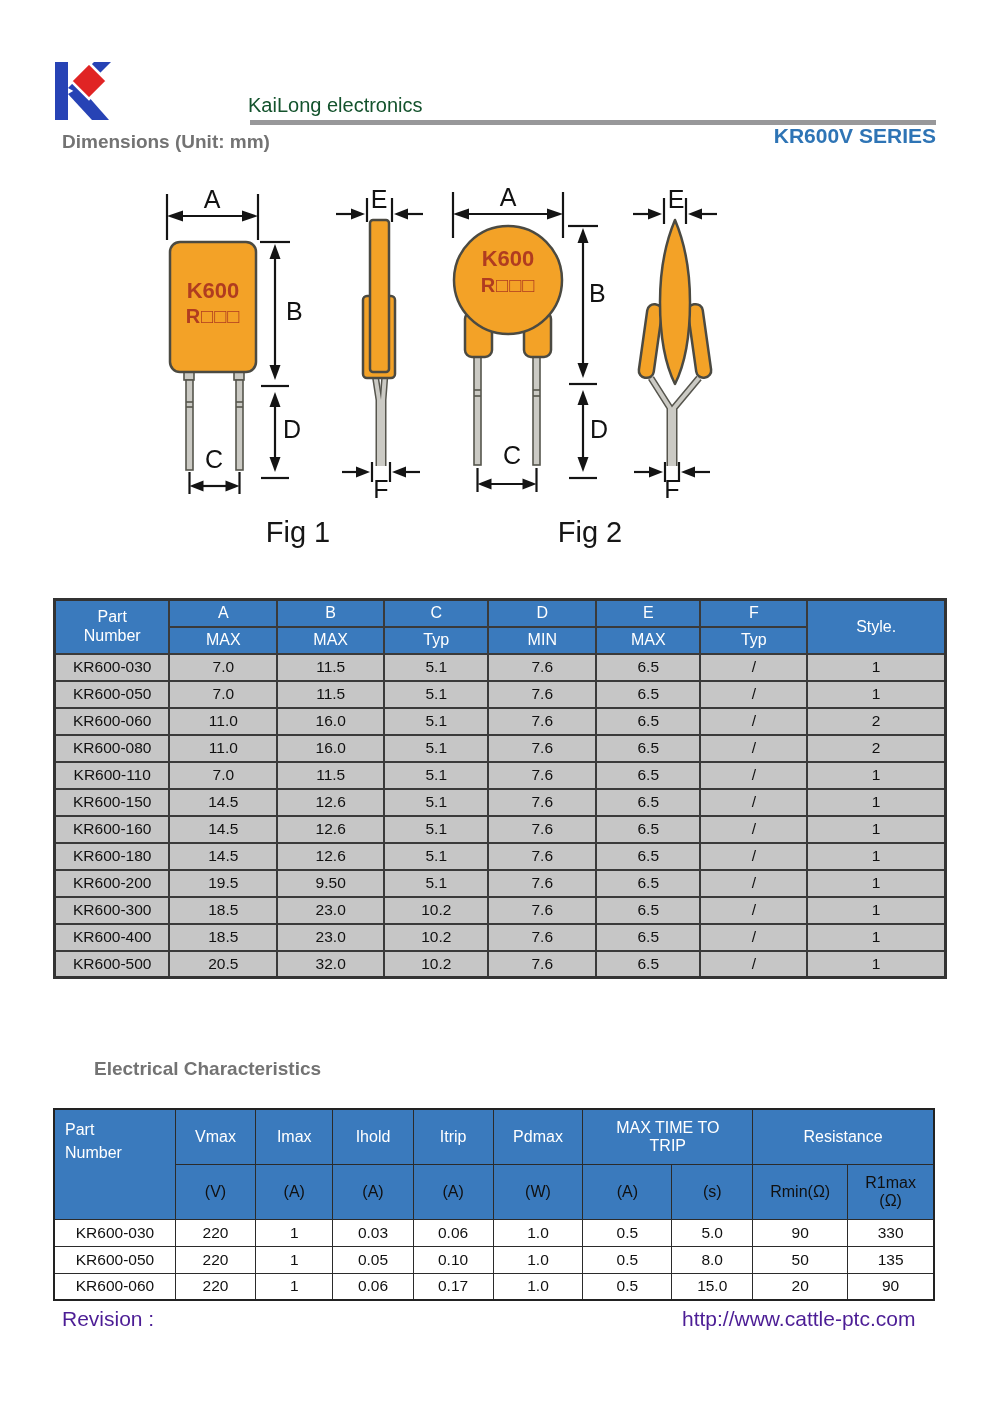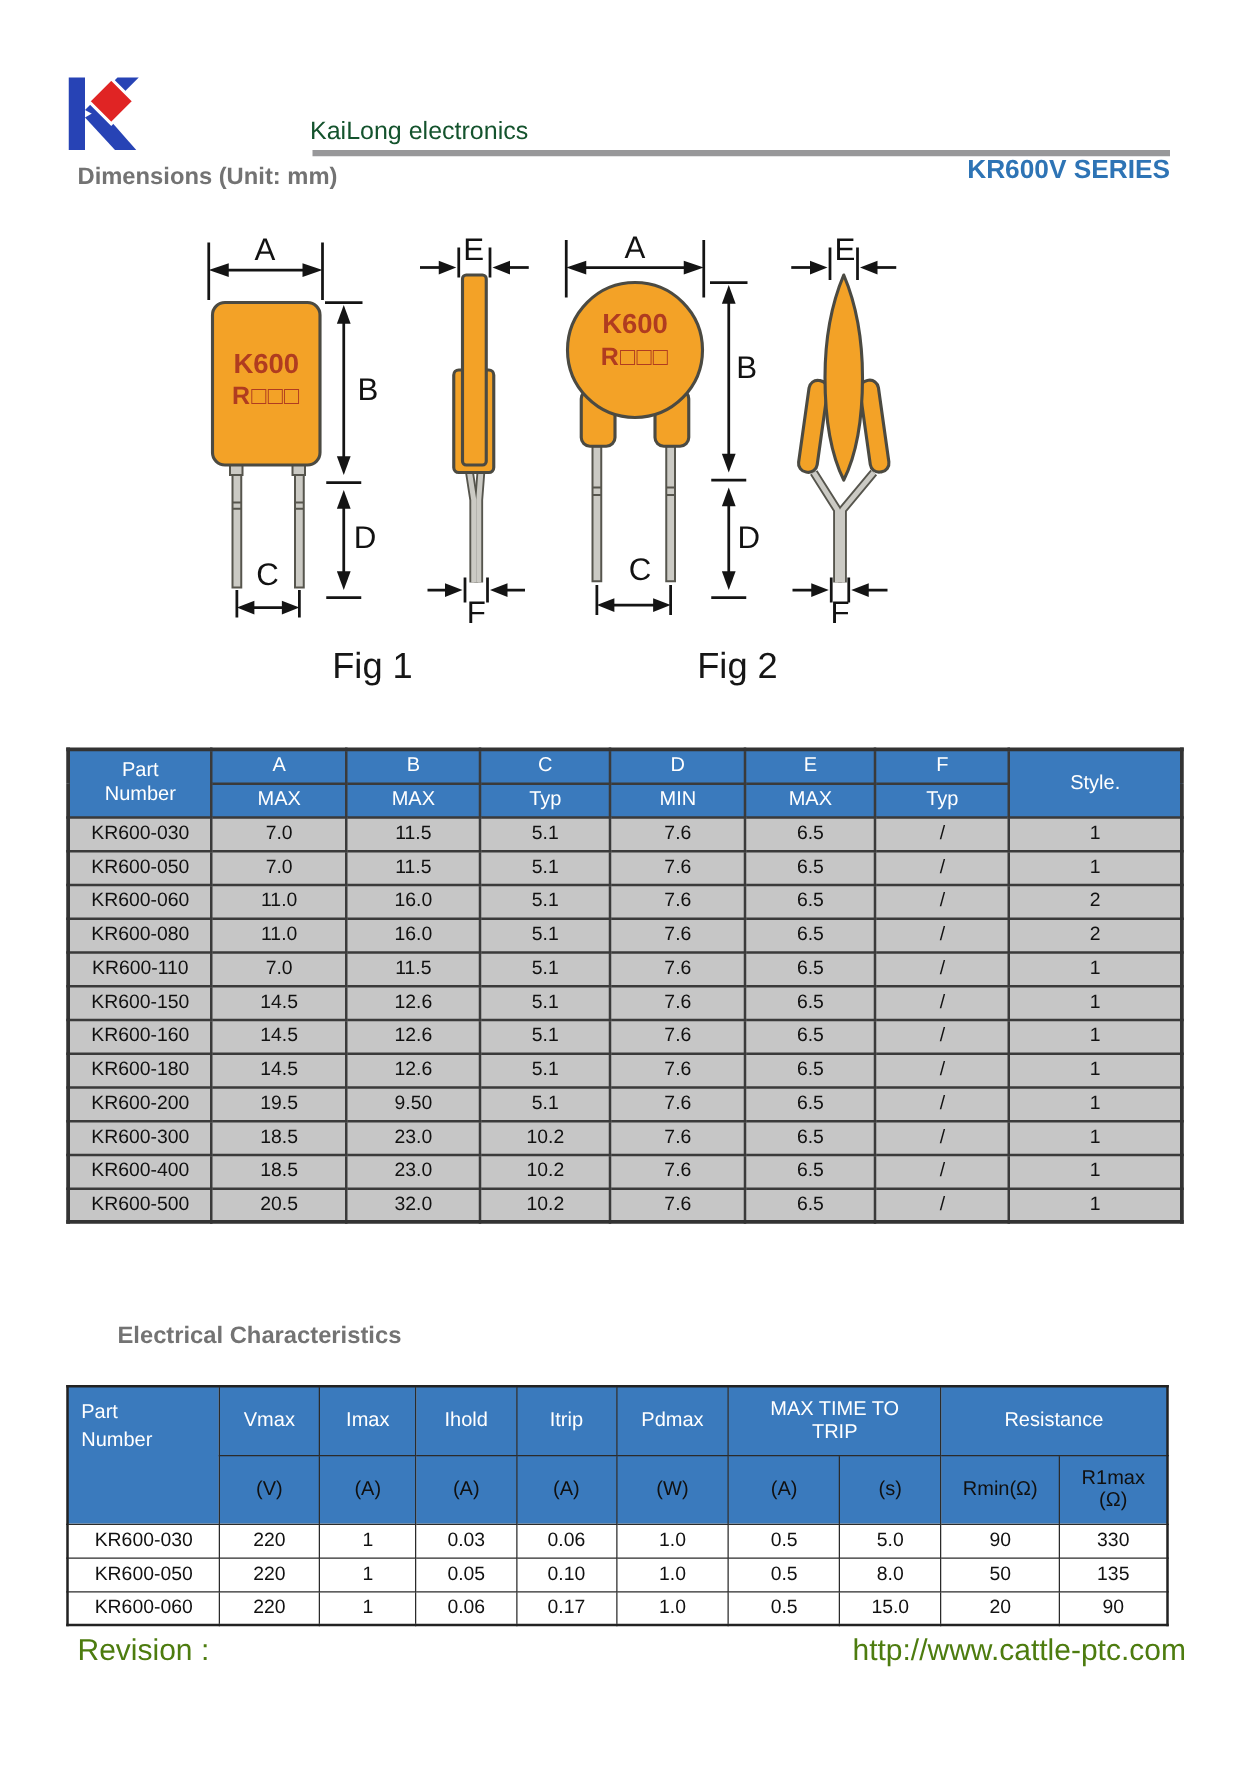--- a/index.html
+++ b/index.html
@@ -45,21 +45,21 @@
   #electable { left:53px; top:1108px; width:882px; border:2px solid #222222; }
   #electable th, #electable td { border:1.5px solid #2b2b2b; text-align:center; vertical-align:middle; padding:0; }
   #electable thead th { background:#3a7abd; color:#ffffff; font-weight:normal; font-size:16px; height:55px; }
   #electable thead tr.units th { color:#101010; }
   #electable thead th.part-th { text-align:left; vertical-align:top; padding:8px 0 0 10px; line-height:1.45; }
   #electable tbody td { background:#ffffff; color:#111111; font-size:15.5px; height:27px; }
 
   .pre { white-space:pre-line; }
 
   
-  .footer-text { position:absolute; font-size:24px; color:#4d7c0f; }
+  .footer-text { position:absolute; font-size:21px; color:#4c1d95; }
   #revision { left:62px; top:1307px; }
   #website { left:682px; top:1307px; text-decoration:none; }
 </style>
 </head>
 <body>
 
 <div class="page">
 
   <svg class="logo-svg" width="64" height="62" viewBox="0 0 64 62">
     <rect x="1" y="2" width="13" height="58" fill="#2743b5"></rect>

